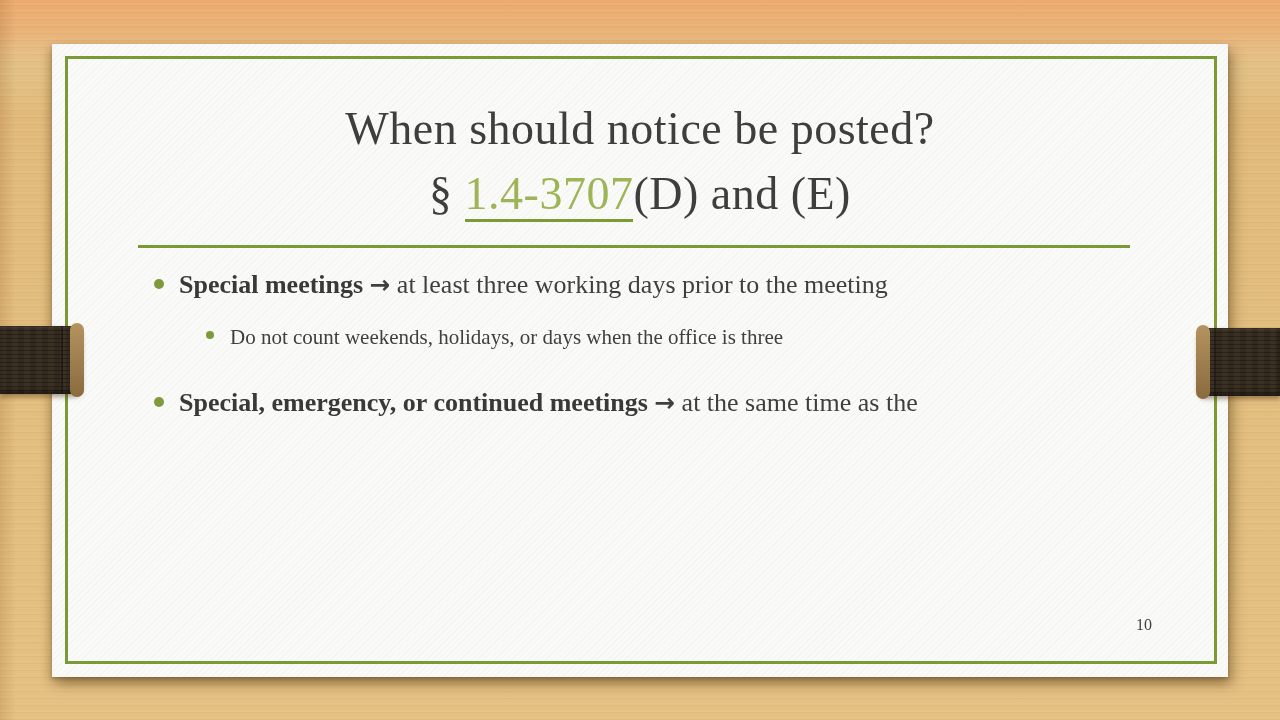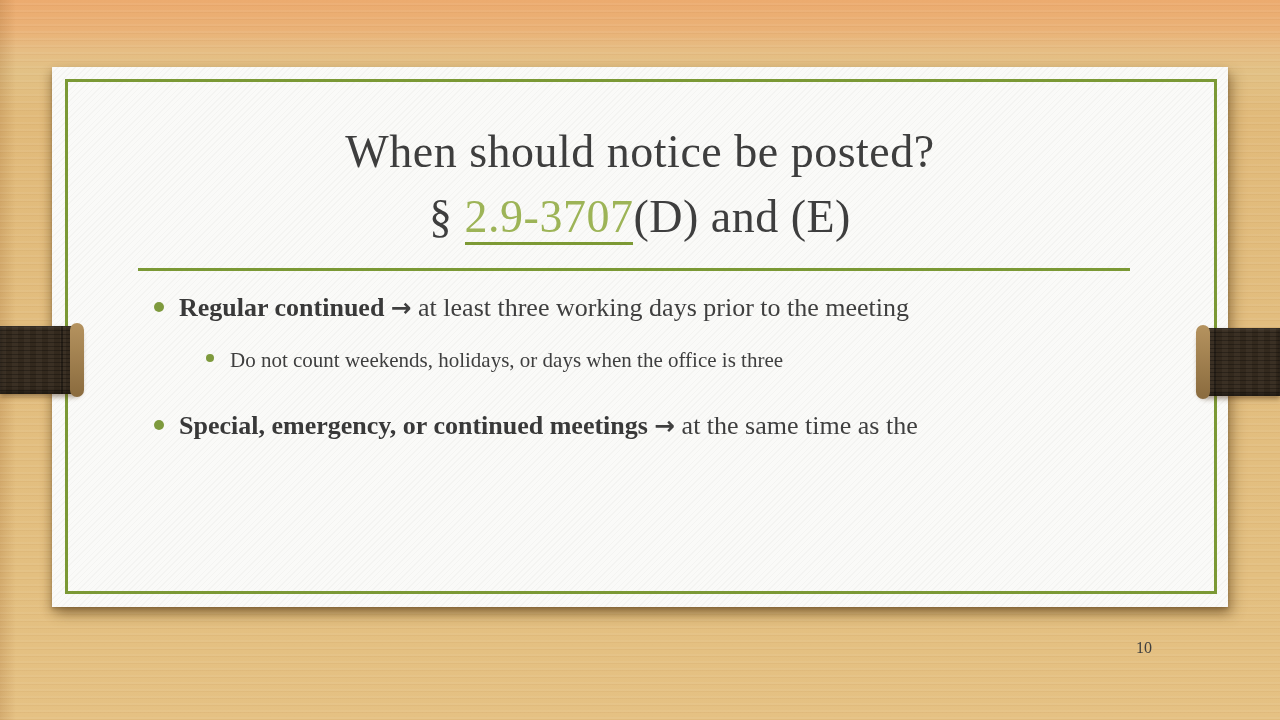--- a/index.html
+++ b/index.html
@@ -8,21 +8,21 @@
     font-family:"Liberation Serif","DejaVu Serif",serif;
     background-color:#e2bd7e;
     background-image:
       repeating-linear-gradient(0deg, rgba(165,105,45,0.07) 0 1px, rgba(255,255,255,0.05) 1px 3px, rgba(0,0,0,0) 3px 7px),
       linear-gradient(90deg, rgba(150,95,40,0.22) 0px, rgba(150,95,40,0) 16px),
       linear-gradient(180deg,#ecab6f 0%,#eab176 4%,#e6bd83 7%,#e2c185 10%,#e1ba7a 16%,#e2bd7e 45%,#e3bf80 80%,#e5c183 100%);
   }
 
   
   .card{
-    position:absolute;left:52px;top:67px;width:1176px;height:540px;z-index:1;
+    position:absolute;left:52px;top:44px;width:1176px;height:633px;z-index:1;
     background-color:#fafaf8;
     background-image:repeating-linear-gradient(135deg, rgba(110,110,100,0.045) 0 1px, rgba(0,0,0,0) 1px 4px);
     box-shadow: 5px 7px 12px rgba(92,62,22,0.45), -3px 5px 9px rgba(92,62,22,0.28), 0 2px 3px rgba(0,0,0,0.18);
   }
   .card-border{
     position:absolute;left:13px;top:12px;right:11px;bottom:13px;
     border:3px solid #7b9935;pointer-events:none;
   }
 
   
@@ -84,30 +84,30 @@
 <body>
 
 <div class="strap strap-left"></div>
 <div class="strap strap-right"></div>
 
 <div class="card">
   <div class="card-border"></div>
 
   <div class="title">
     <span>When should notice be posted?</span><br>
-    <span>§ </span><a class="statute-link">2.9-3707</a><span>(D) and (E)</span>
+    <span>§ </span><a class="statute-link">1.4-3707</a><span>(D) and (E)</span>
   </div>
 
   <div class="title-underline"></div>
 
   <div class="content">
 
     <div class="li l1 oneline">
       <span class="dot"></span>
-      <span class="b">Regular continued</span>
+      <span class="b">Special meetings</span>
       <span class="arrow">→</span>
       <span>at least three working days prior to the meeting</span>
     </div>
 
 
     <div class="li l2">
       <span class="dot"></span>
       <span>Do not count weekends, holidays, or days when the office is three</span>
     </div>
 

